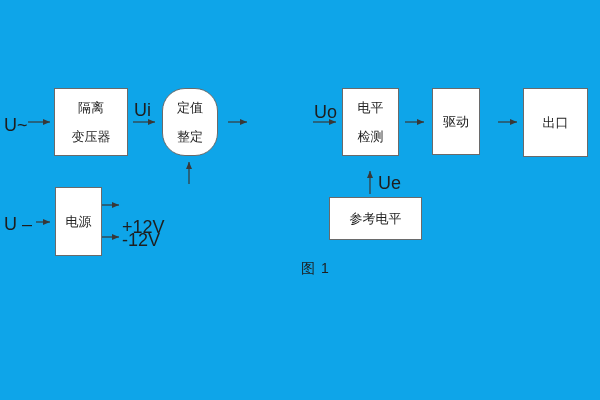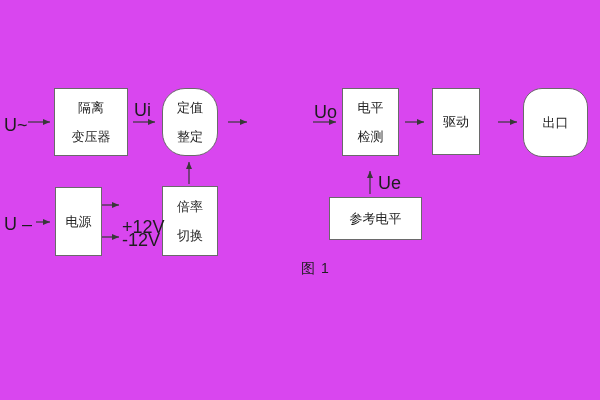--- a/index.html
+++ b/index.html
@@ -4,21 +4,21 @@
 <style>
   html, body {
     margin: 0;
     padding: 0;
     background: #ffffff;
   }
   .canvas {
     position: relative;
     width: 600px;
     height: 400px;
-    background: #d946ef;
+    background: #0ea5e9;
     font-family: "Liberation Sans", "DejaVu Sans", sans-serif;
     overflow: hidden;
   }
   .block {
     position: absolute;
     box-sizing: border-box;
     border: 1px solid #6a6a6a;
     background: #ffffff;
     display: flex;
     flex-direction: column;
@@ -93,32 +93,28 @@
 
   <div class="block two-line" style="left:342px; top:88px; width:57px; height:68px;">
     <span>电平</span>
     <span>检测</span>
   </div>
 
   <div class="block single" style="left:432px; top:88px; width:48px; height:67px;">
     <span>驱动</span>
   </div>
 
-  <div class="block two-line" style="left:523px; top:88px; width:65px; height:69px;border-radius:19px;">
+  <div class="block two-line" style="left:523px; top:88px; width:65px; height:69px;">
     <span>出口</span>
   </div>
 
   <div class="block single" style="left:55px; top:187px; width:47px; height:69px;">
     <span>电源</span>
   </div>
 
-  <div class="block two-line" style="left:162px; top:186px; width:56px; height:70px;">
-    <span>倍率</span>
-    <span>切换</span>
-  </div>
 
   <div class="block single" style="left:329px; top:197px; width:93px; height:43px;">
     <span>参考电平</span>
   </div>
 
   <span class="lbl" style="left:4px;   top:115px;">U~</span>
   <span class="lbl" style="left:134px; top:100px;">Ui</span>
   <span class="lbl" style="left:314px; top:102px;">Uo</span>
   <span class="lbl" style="left:378px; top:173px;">Ue</span>
   <span class="lbl" style="left:122px; top:192px;margin-top:25px;">+12V</span>

